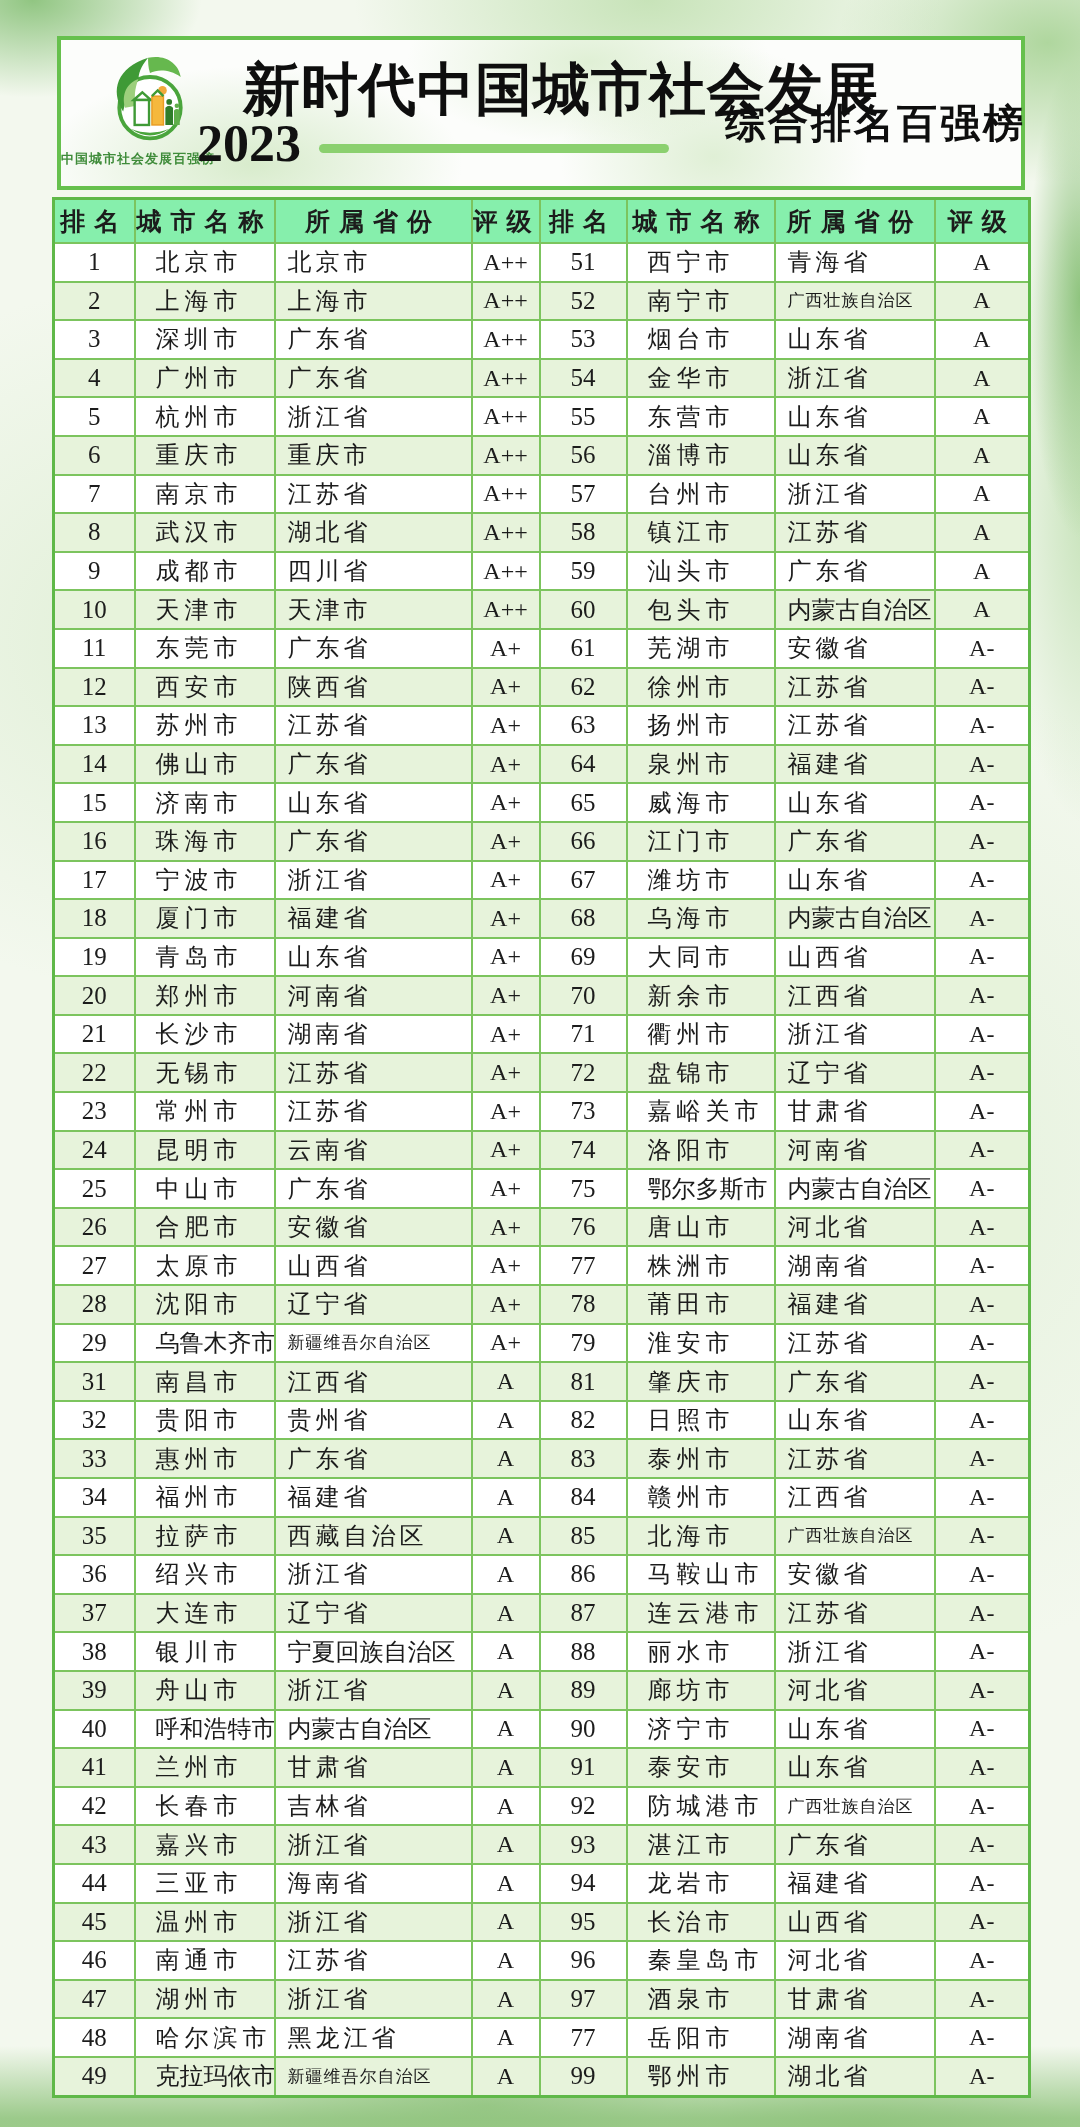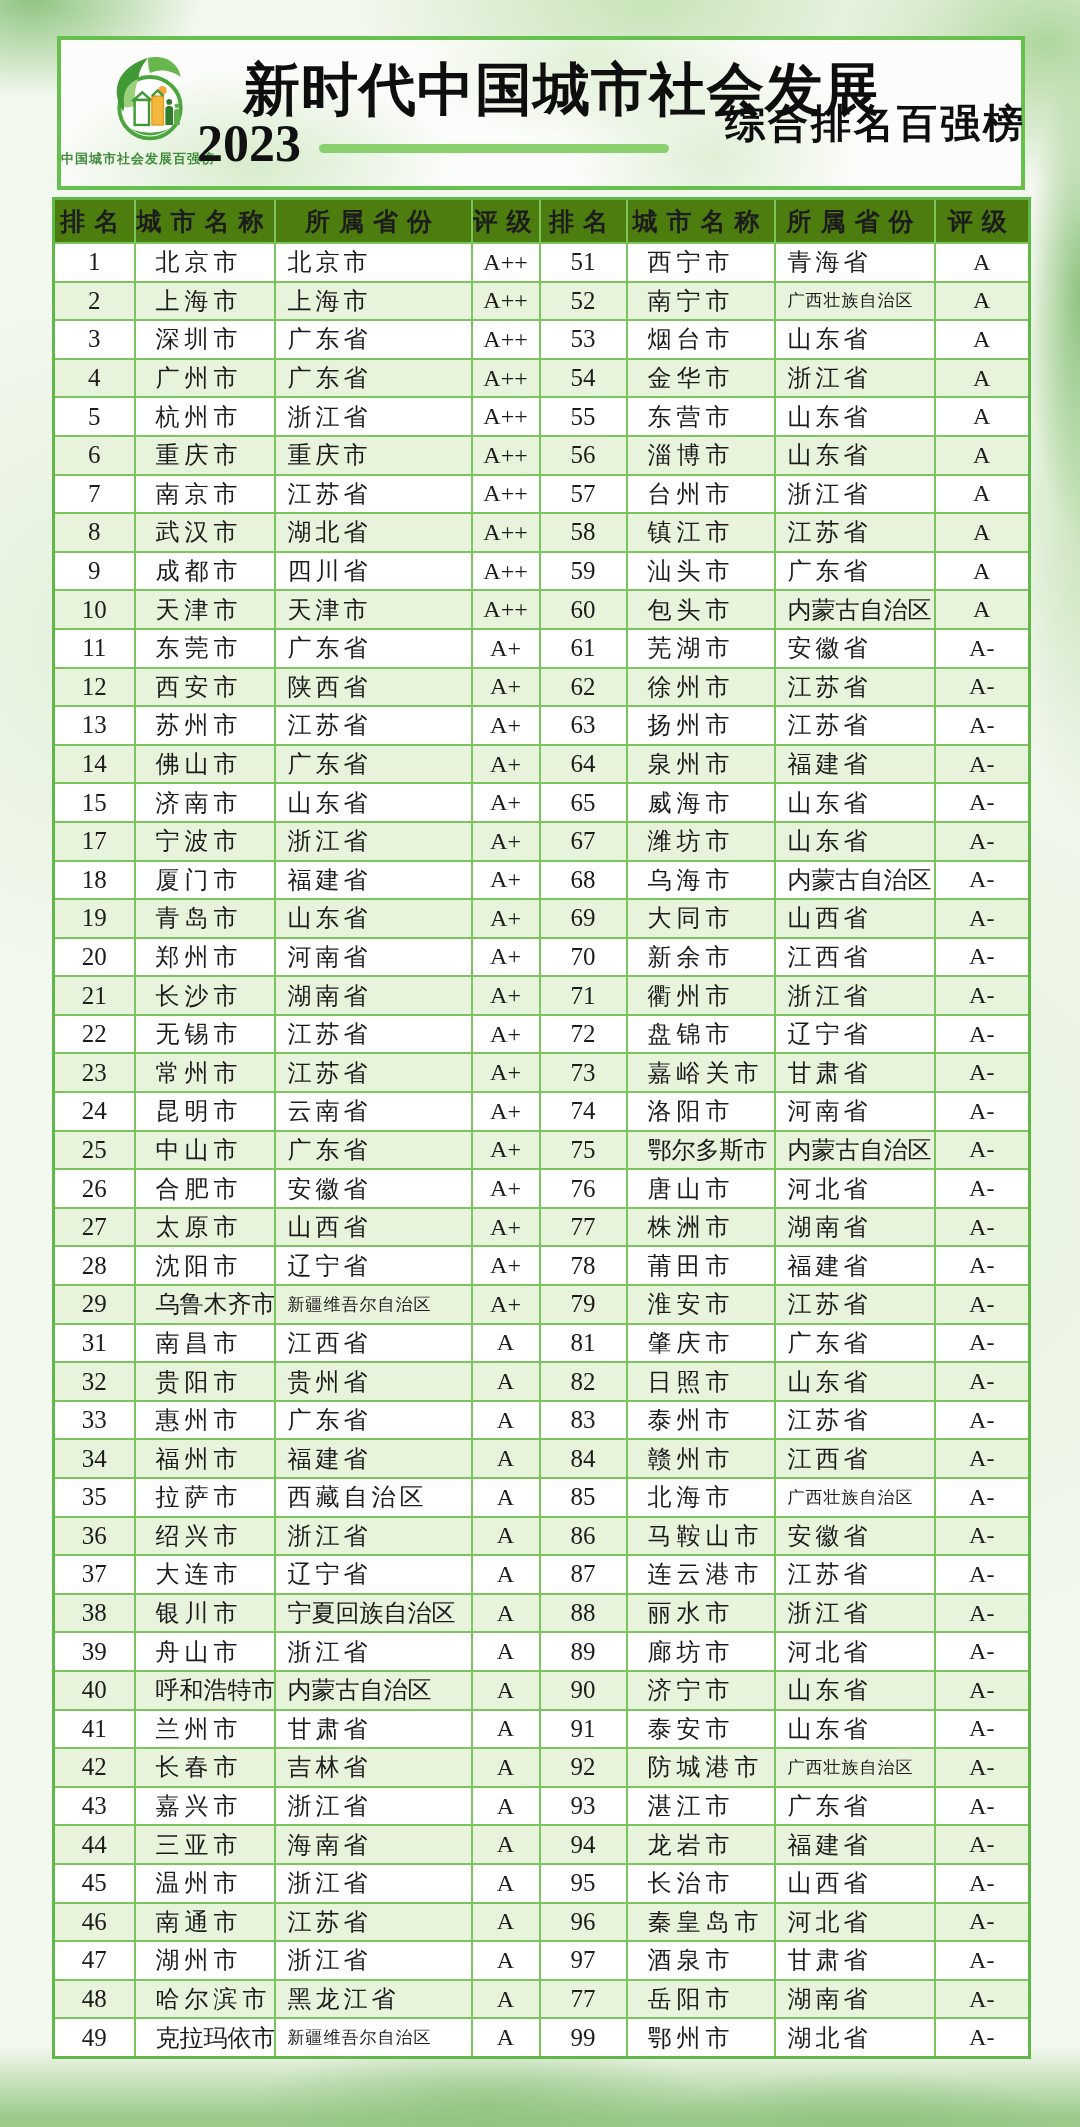--- a/index.html
+++ b/index.html
@@ -47,21 +47,21 @@
   .table-wrap{position:absolute; left:52px; top:197px; width:976px;}
   table.rank-table{
     border-collapse:collapse; table-layout:fixed; width:976px;
     background:#ffffff; border:3px solid #5fb848;
   }
   .rank-table th, .rank-table td{
     border:2px solid #7cc45e; padding:0; overflow:hidden; white-space:nowrap;
     color:#1c1c1c; text-align:center; vertical-align:middle;
   }
   .rank-table th{
-    height:42px; background:#4d7c0f; font-size:25px; font-weight:bold; letter-spacing:9px;
+    height:42px; background:#86efac; font-size:25px; font-weight:bold; letter-spacing:9px;
     font-family:"Liberation Serif", serif;
   }
   .rank-table td{height:36.6px; font-size:24px; background:transparent;}
   .rank-table tbody tr:nth-child(even) td{background:#e7f3db;}
   td.col-rank{font-family:"Liberation Serif", serif; font-size:25px;}
   td.col-city{text-align:left; padding-left:20px; letter-spacing:5px;}
   td.col-province{text-align:left; padding-left:12px; letter-spacing:4px;}
   td.col-rating{font-family:"Liberation Serif", serif; font-size:24px; letter-spacing:0;}
   td.tight{letter-spacing:0;}
   td.small{font-size:17px; letter-spacing:1px;}
@@ -278,20 +278,30 @@
             <td class="col-rank">15</td>
             <td class="col-city">济南市</td>
             <td class="col-province">山东省</td>
             <td class="col-rating">A+</td>
             <td class="col-rank">65</td>
             <td class="col-city">威海市</td>
             <td class="col-province">山东省</td>
             <td class="col-rating">A-</td>
           </tr>
           <tr>
+            <td class="col-rank">16</td>
+            <td class="col-city">珠海市</td>
+            <td class="col-province">广东省</td>
+            <td class="col-rating">A+</td>
+            <td class="col-rank">66</td>
+            <td class="col-city">江门市</td>
+            <td class="col-province">广东省</td>
+            <td class="col-rating">A-</td>
+          </tr>
+          <tr>
             <td class="col-rank">17</td>
             <td class="col-city">宁波市</td>
             <td class="col-province">浙江省</td>
             <td class="col-rating">A+</td>
             <td class="col-rank">67</td>
             <td class="col-city">潍坊市</td>
             <td class="col-province">山东省</td>
             <td class="col-rating">A-</td>
           </tr>
           <tr>

